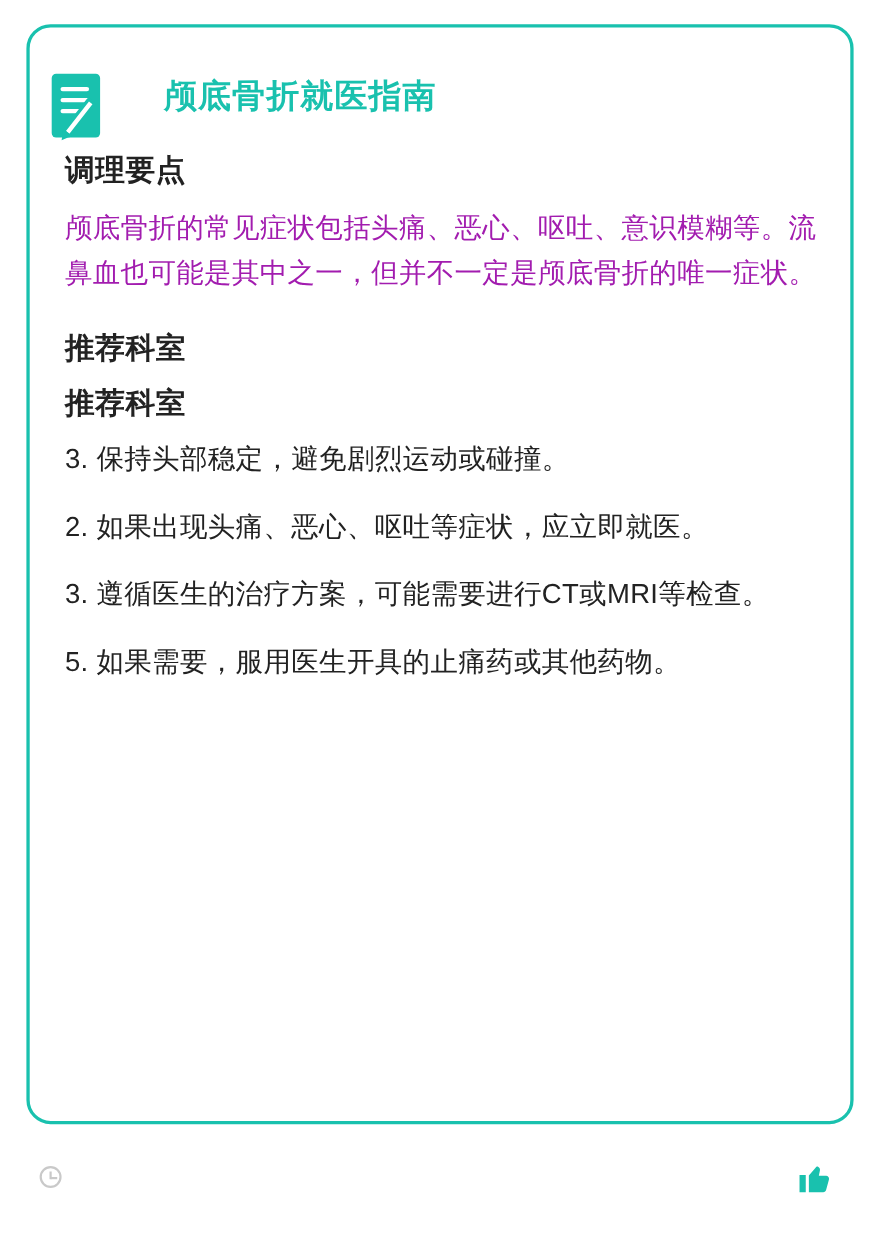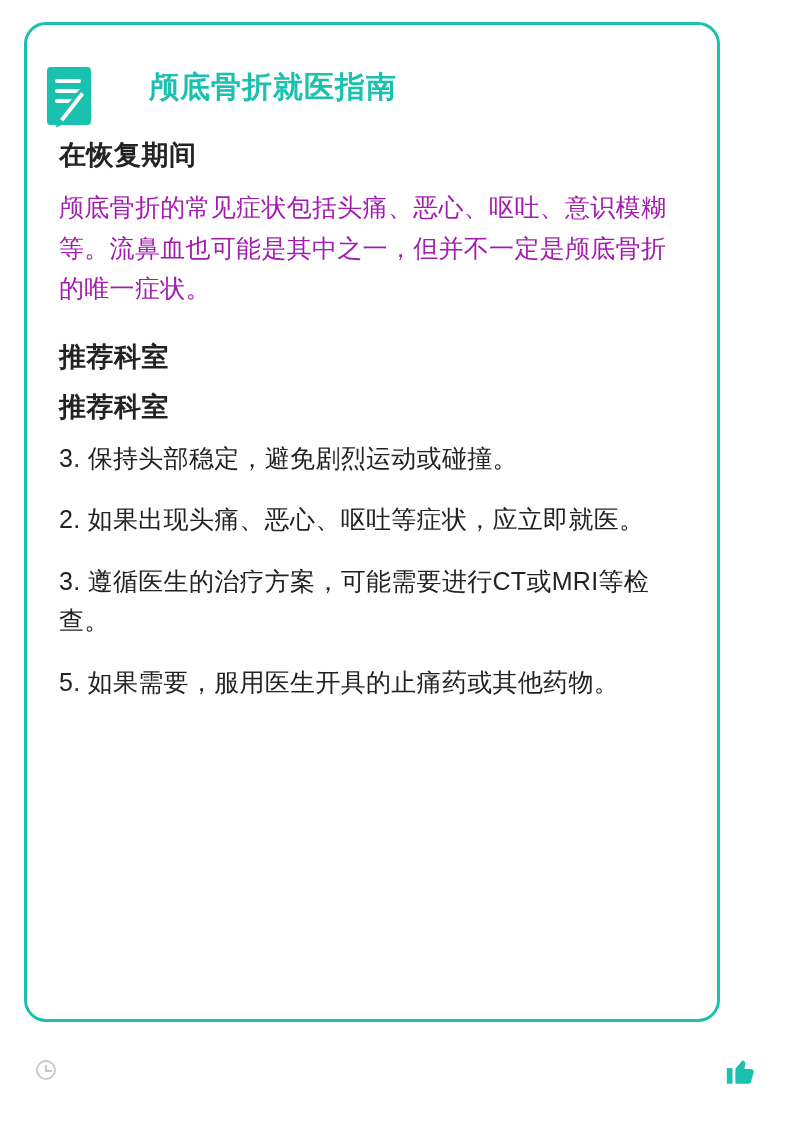--- a/index.html
+++ b/index.html
@@ -10,21 +10,21 @@
     width: 800px;
     height: 1121px;
     background: #ffffff;
     font-family: "Liberation Sans", sans-serif;
     -webkit-font-smoothing: antialiased;
   }
   .card {
     position: absolute;
     left: 24px;
     top: 22px;
-    width: 696px;
+    width: 752px;
     height: 1000px;
     box-sizing: border-box;
     border: 3px solid #19c1ae;
     border-radius: 22px;
     background: #ffffff;
   }
   .doc-icon {
     position: absolute;
     left: 6px;
     top: 36px;
@@ -179,21 +179,21 @@
 
   <div class="doc-icon">
     <div class="page"></div>
     <div class="pen"></div>
   </div>
 
   <div class="title">颅底骨折就医指南</div>
 
   <div class="content">
 
-    <h2 class="section">在恢复期间</h2>
+    <h2 class="section">调理要点</h2>
     <p class="para">颅底骨折的常见症状包括头痛、恶心、呕吐、意识模糊等。流鼻血也可能是其中之一，但并不一定是颅底骨折的唯一症状。</p>
 
     <h2 class="section sec-gap">推荐科室</h2>
 
     <h2 class="section sec-gap">推荐科室</h2>
     <ol class="steps">
       <li>3. 保持头部稳定，避免剧烈运动或碰撞。</li>
       <li>2. 如果出现头痛、恶心、呕吐等症状，应立即就医。</li>
       <li>3. 遵循医生的治疗方案，可能需要进行CT或MRI等检查。</li>
       <li>5. 如果需要，服用医生开具的止痛药或其他药物。</li>

